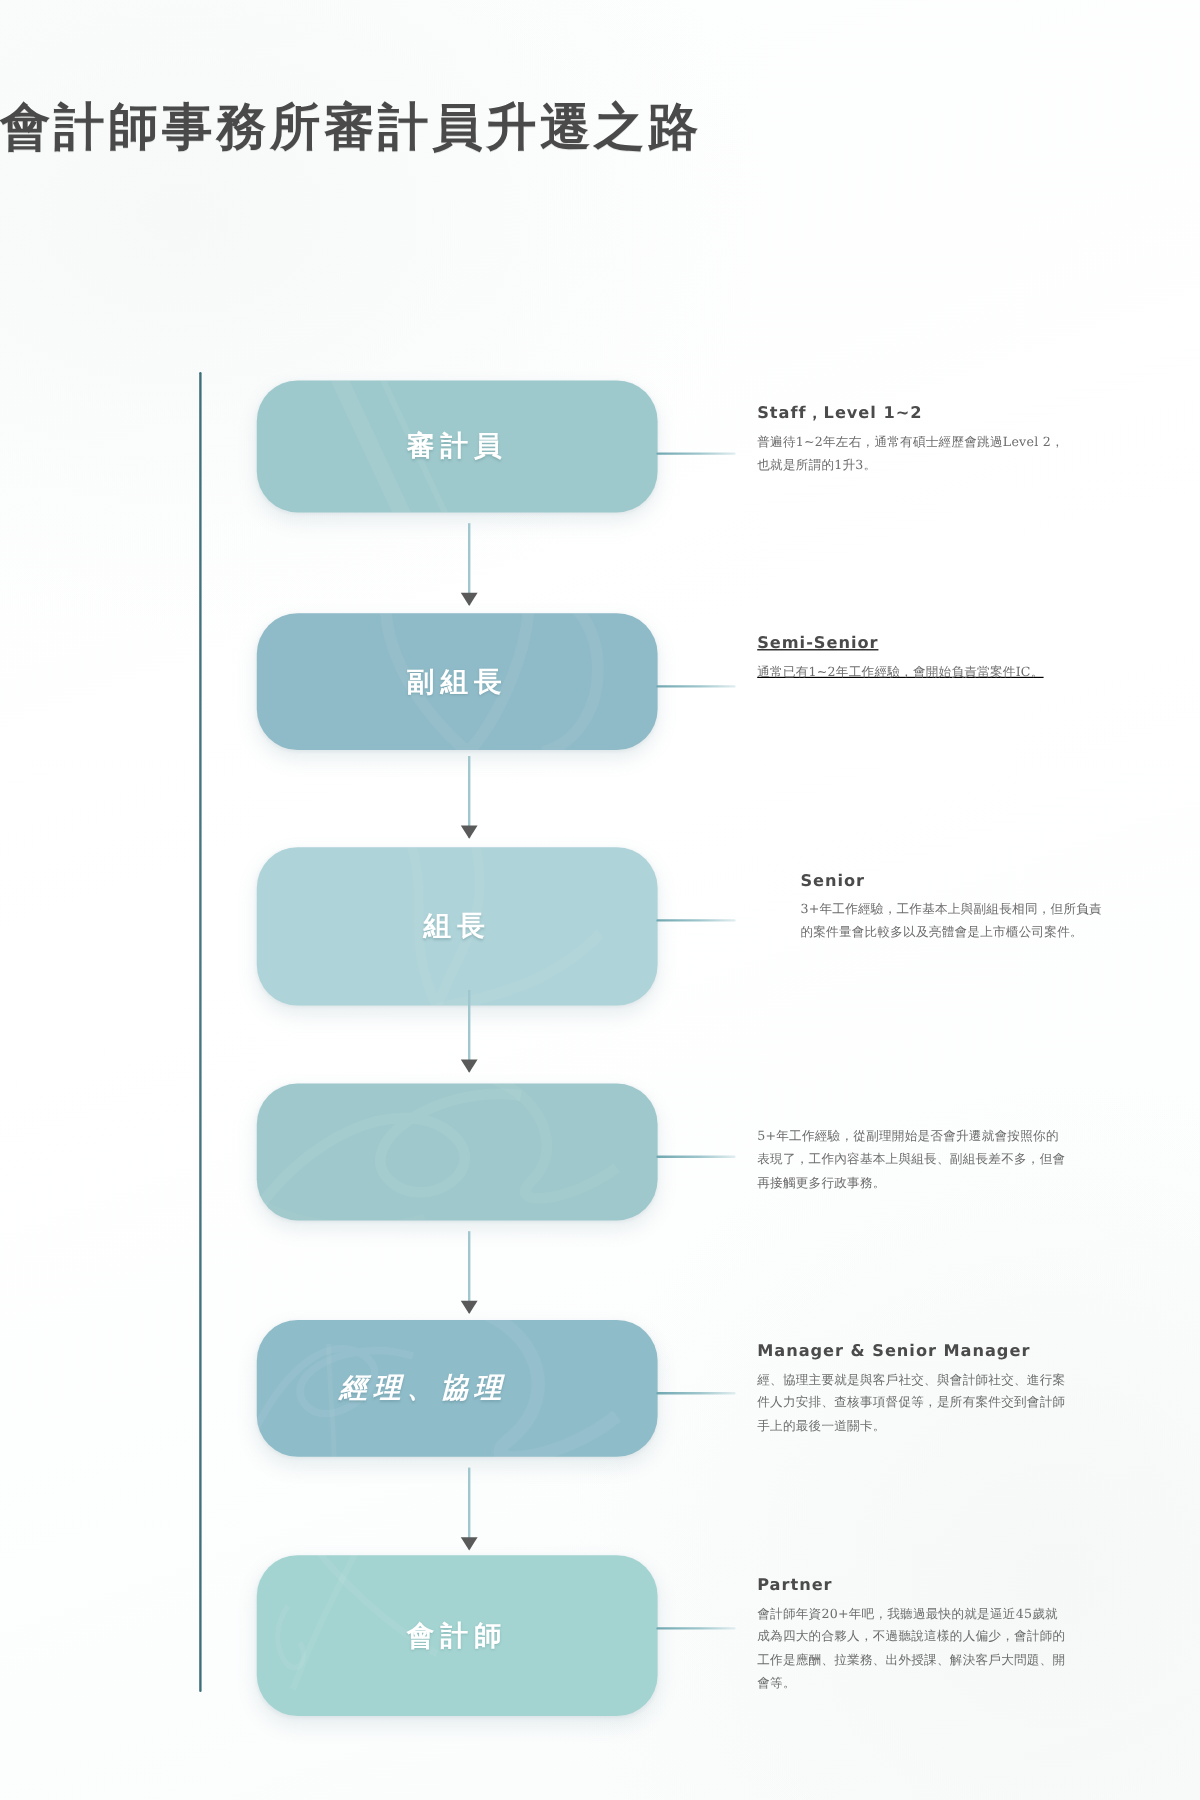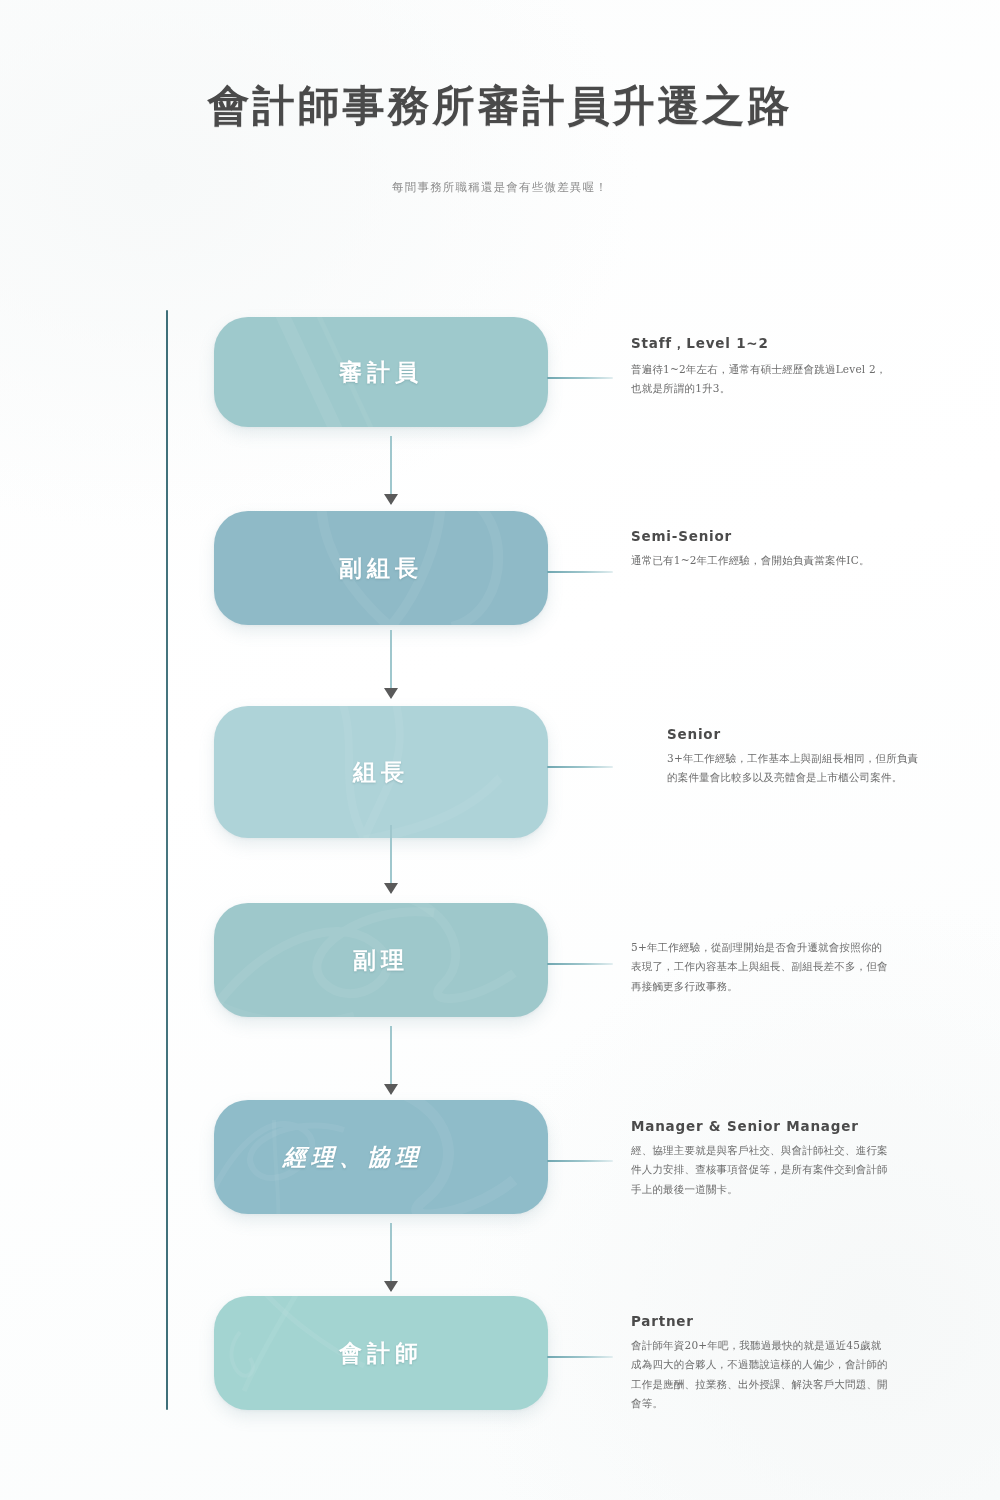--- a/index.html
+++ b/index.html
@@ -12,21 +12,21 @@
   #page {
     position:relative;
     width:1000px; height:1500px;
     background:
       radial-gradient(ellipse 700px 500px at 15% 12%, #f7f9f9 0%, rgba(250,252,252,0) 70%),
       radial-gradient(ellipse 600px 600px at 88% 88%, #f6f8f8 0%, rgba(250,252,252,0) 70%),
       linear-gradient(160deg, #fcfdfd 0%, #ffffff 45%, #fafcfc 100%);
   }
 
   
-  .header { position:absolute; top:0; left:0; width:1000px; text-align:center; }
+  .header { position:absolute; top:0; left:0; width:1000px; }
   .title {
     margin-top:78px;
     font-family:"DejaVu Serif", serif;
     font-weight:bold;
     font-size:42px;
     letter-spacing:3px;
     color:#4a4a4a;
     text-shadow:0 1px 0 rgba(0,0,0,0.10);
   }
   .subtitle {
@@ -119,21 +119,20 @@
     color:#6c6c6c;
   }
 </style>
 </head>
 <body>
 
 <div id="page">
 
   <div class="header">
     <div class="title">會計師事務所審計員升遷之路</div>
-    <div class="subtitle">每間事務所職稱還是會有些微差異喔！</div>
   </div>
 
   <div class="spine"></div>
 
   <div class="row">
     <div class="node" style="top: 317px; height: 110px; background: rgb(158, 201, 204);">
       <div class="wm">
         <svg viewBox="0 0 334 110" preserveAspectRatio="none">
           <path d="M60 -20 L130 130" stroke="#ffffff" stroke-width="14" fill="none" opacity="0.22"></path>
           <path d="M96 -20 L166 130" stroke="#ffffff" stroke-width="5" fill="none" opacity="0.18"></path>
@@ -156,21 +155,21 @@
     <div class="node" style="top: 511px; height: 114px; background: rgb(143, 186, 199);">
       <div class="wm">
         <svg viewBox="0 0 334 110" preserveAspectRatio="none">
           <path d="M108 -25 C100 40, 150 90, 176 112 C200 86, 232 26, 226 -25" stroke="#ffffff" stroke-width="10" fill="none" opacity="0.20"></path>
           <path d="M236 -20 C300 -8, 300 96, 238 112" stroke="#ffffff" stroke-width="10" fill="none" opacity="0.20"></path>
         </svg>
       </div>
       <div class="label">副組長</div>
     </div>
     <div class="leader" style="top:571px;"></div>
-    <div class="info" style="top:528px;">
+    <div class="info" style="top:528px;text-decoration:underline;">
       <h3>Semi-Senior</h3>
       <p>通常已有1~2年工作經驗，會開始負責當案件IC。</p>
     </div>
     <div class="arrow" style="top:630px; height:68px;">
       <div class="stem"></div>
       <div class="head"></div>
     </div>
   </div>
 
   <div class="row">
@@ -196,21 +195,20 @@
 
   <div class="row">
     <div class="node" style="top: 903px; height: 114px; background: rgb(158, 200, 203);">
       <div class="wm">
         <svg viewBox="0 0 334 114" preserveAspectRatio="none">
           <path d="M-10 120 C40 40, 120 10, 160 40 C200 70, 140 110, 110 80 C80 50, 150 0, 220 10" stroke="#ffffff" stroke-width="9" fill="none" opacity="0.22"></path>
           <path d="M170 -10 C230 -5, 260 50, 230 80 C205 104, 260 100, 300 70" stroke="#ffffff" stroke-width="9" fill="none" opacity="0.20"></path>
           <path d="M-15 90 C30 120, 90 126, 140 112" stroke="#ffffff" stroke-width="7" fill="none" opacity="0.16"></path>
         </svg>
       </div>
-      <div class="label">副理</div>
     </div>
     <div class="leader" style="top:963px;"></div>
     <div class="info nohead" style="top:938px;">
 
       <p>5+年工作經驗，從副理開始是否會升遷就會按照你的表現了，工作內容基本上與組長、副組長差不多，但會再接觸更多行政事務。</p>
     </div>
     <div class="arrow" style="top:1026px; height:68px;">
       <div class="stem"></div>
       <div class="head"></div>
     </div>
@@ -232,21 +230,21 @@
       <h3>Manager &amp; Senior Manager</h3>
       <p>經、協理主要就是與客戶社交、與會計師社交、進行案件人力安排、查核事項督促等，是所有案件交到會計師手上的最後一道關卡。</p>
     </div>
     <div class="arrow" style="top:1223px; height:68px;">
       <div class="stem"></div>
       <div class="head"></div>
     </div>
   </div>
 
   <div class="row">
-    <div class="node" style="top: 1296px; height: 114px; background: rgb(163, 212, 209);">
+    <div class="node" style="top: 1296px; height: 134px; background: rgb(163, 212, 209);">
       <div class="wm">
         <svg viewBox="0 0 334 114" preserveAspectRatio="none">
           <path d="M40 -15 C70 20, 110 50, 150 70" stroke="#ffffff" stroke-width="5" fill="none" opacity="0.22"></path>
           <path d="M90 -15 C70 20, 50 50, 30 95" stroke="#ffffff" stroke-width="5" fill="none" opacity="0.20"></path>
           <path d="M26 36 C16 48, 14 64, 24 76 C34 86, 44 74, 36 62" stroke="#ffffff" stroke-width="4" fill="none" opacity="0.22"></path>
         </svg>
       </div>
       <div class="label">會計師</div>
     </div>
     <div class="leader" style="top:1356px;"></div>

